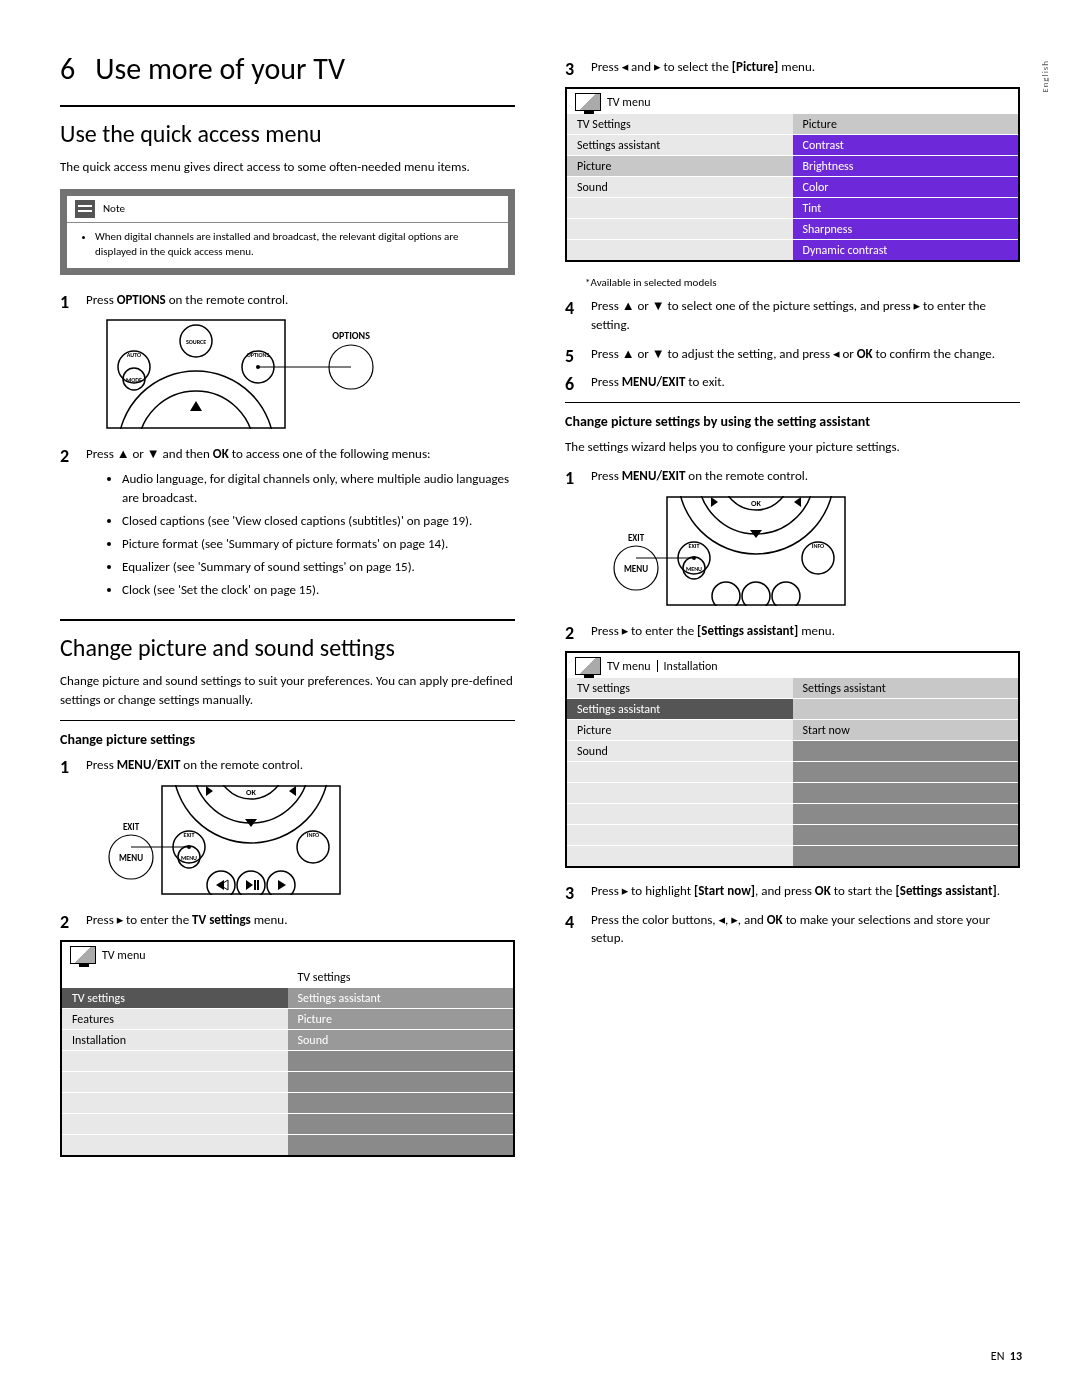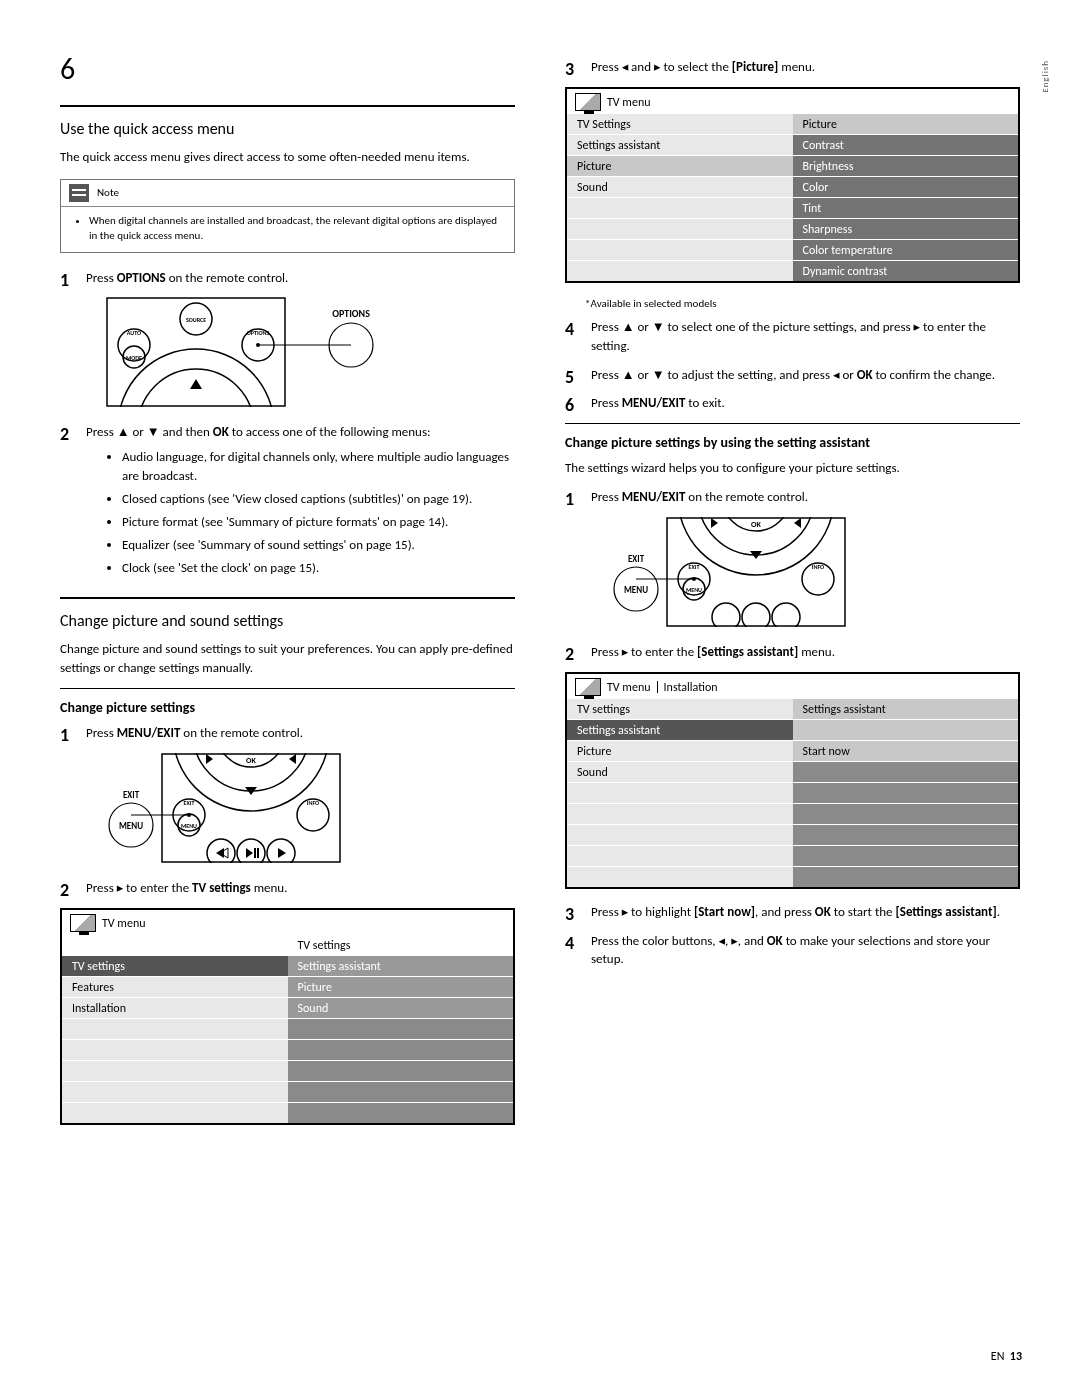--- a/index.html
+++ b/index.html
@@ -19,25 +19,25 @@
     font-size: 30px;
     font-weight: 400;
     margin-bottom: 18px;
     display: flex;
     align-items: baseline;
     gap: 20px;
   }
   .chapter-num { font-weight: 400; }
   .divider { border: none; border-top: 2px solid #000; margin-bottom: 12px; }
   .thin-divider { border: none; border-top: 1px solid #000; margin: 8px 0 10px 0; }
-  h2 { font-size: 16px; font-weight: 400; margin-bottom: 10px; }
+  h2 { font-size: 24px; font-weight: 400; margin-bottom: 10px; }
   h3 { font-size: 14px; font-weight: 600; margin-bottom: 8px; }
   p { font-size: 13px; line-height: 1.45; margin-bottom: 10px; }
   .note-box {
-    border: 1px solid #737373;
+    border: 7px solid #737373;
     margin: 12px 0 16px 0;
     font-size: 11px;
   }
   .note-header {
     display: flex;
     align-items: center;
     gap: 8px;
     padding: 4px 8px;
     border-bottom: 1px solid #888;
   }
@@ -103,21 +103,21 @@
   .menu-table .cell {
     flex: 1;
     padding: 3px 10px;
     min-height: 20px;
     font-size: 12px;
   }
   .cell.left-light { background: #e8e8e8; }
   .cell.left-sel { background: #c8c8c8; }
   .cell.left-hi { background: #555; color: #fff; }
   .cell.right-light { background: #c8c8c8; }
-  .cell.right-dark { background: #737373; color: #fff; }
+  .cell.right-dark { background: #6d28d9; color: #fff; }
   .cell.right-med { background: #999; color: #fff; }
   .cell.blank-dark { background: #8a8a8a; }
   .footnote { font-size: 11px; margin: 4px 0 4px 20px; }
   .result-arrow { font-size: 14px; margin-right: 6px; }
   .page-footer {
     position: absolute;
     bottom: 34px;
     right: 58px;
     font-size: 12px;
   }
@@ -136,20 +136,21 @@
 </head>
 <body>
 
 <div class="side-tab">English</div>
 
 <div class="columns">
 
   <div class="col">
     <div class="chapter-title">
       <span class="chapter-num">6</span>
+      <span>Use more of your TV</span>
     </div>
     <hr class="divider">
 
     <h2>Use the quick access menu</h2>
     <p>The quick access menu gives direct access to some often-needed menu items.</p>
 
     <div class="note-box">
       <div class="note-header">
         <span class="note-icon"></span>
         <span>Note</span>
@@ -335,24 +336,20 @@
           <div class="row">
             <div class="cell left-light"></div>
             <div class="cell right-dark">Tint</div>
           </div>
           <div class="row">
             <div class="cell left-light"></div>
             <div class="cell right-dark">Sharpness</div>
           </div>
           <div class="row">
             <div class="cell left-light"></div>
-            <div class="cell right-dark">Color temperature</div>
-          </div>
-          <div class="row">
-            <div class="cell left-light"></div>
             <div class="cell right-dark">Dynamic contrast</div>
           </div>
         </div>
     </div>
     <div class="footnote">*Available in selected models</div>
 
     <ol class="steps" style="counter-reset: step 3;">
       <li>Press ▲ or ▼ to select one of the picture settings, and press ▸ to enter the setting.</li>
       <li>
         <span>Press ▲ or ▼ to adjust the setting, and press ◂ or </span><b>OK</b><span> to confirm the change.</span>

